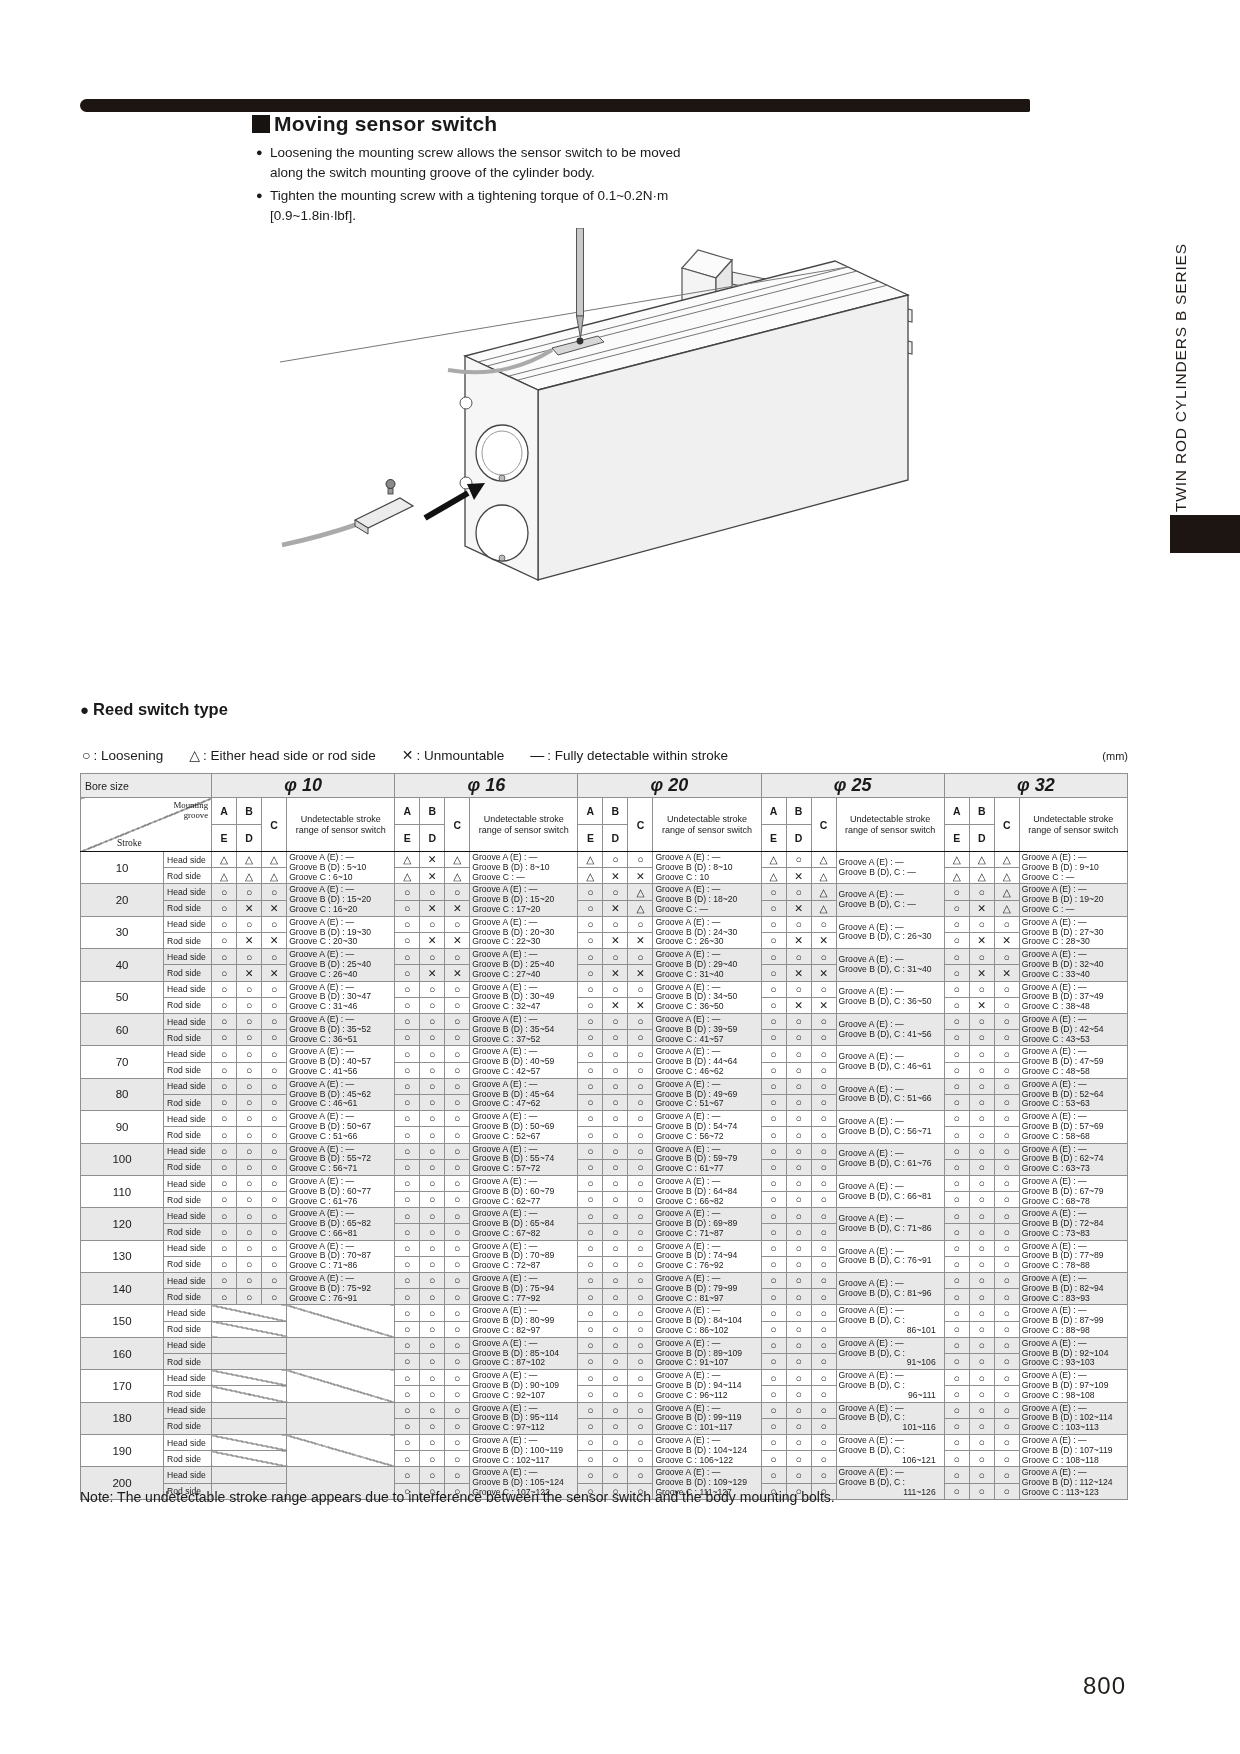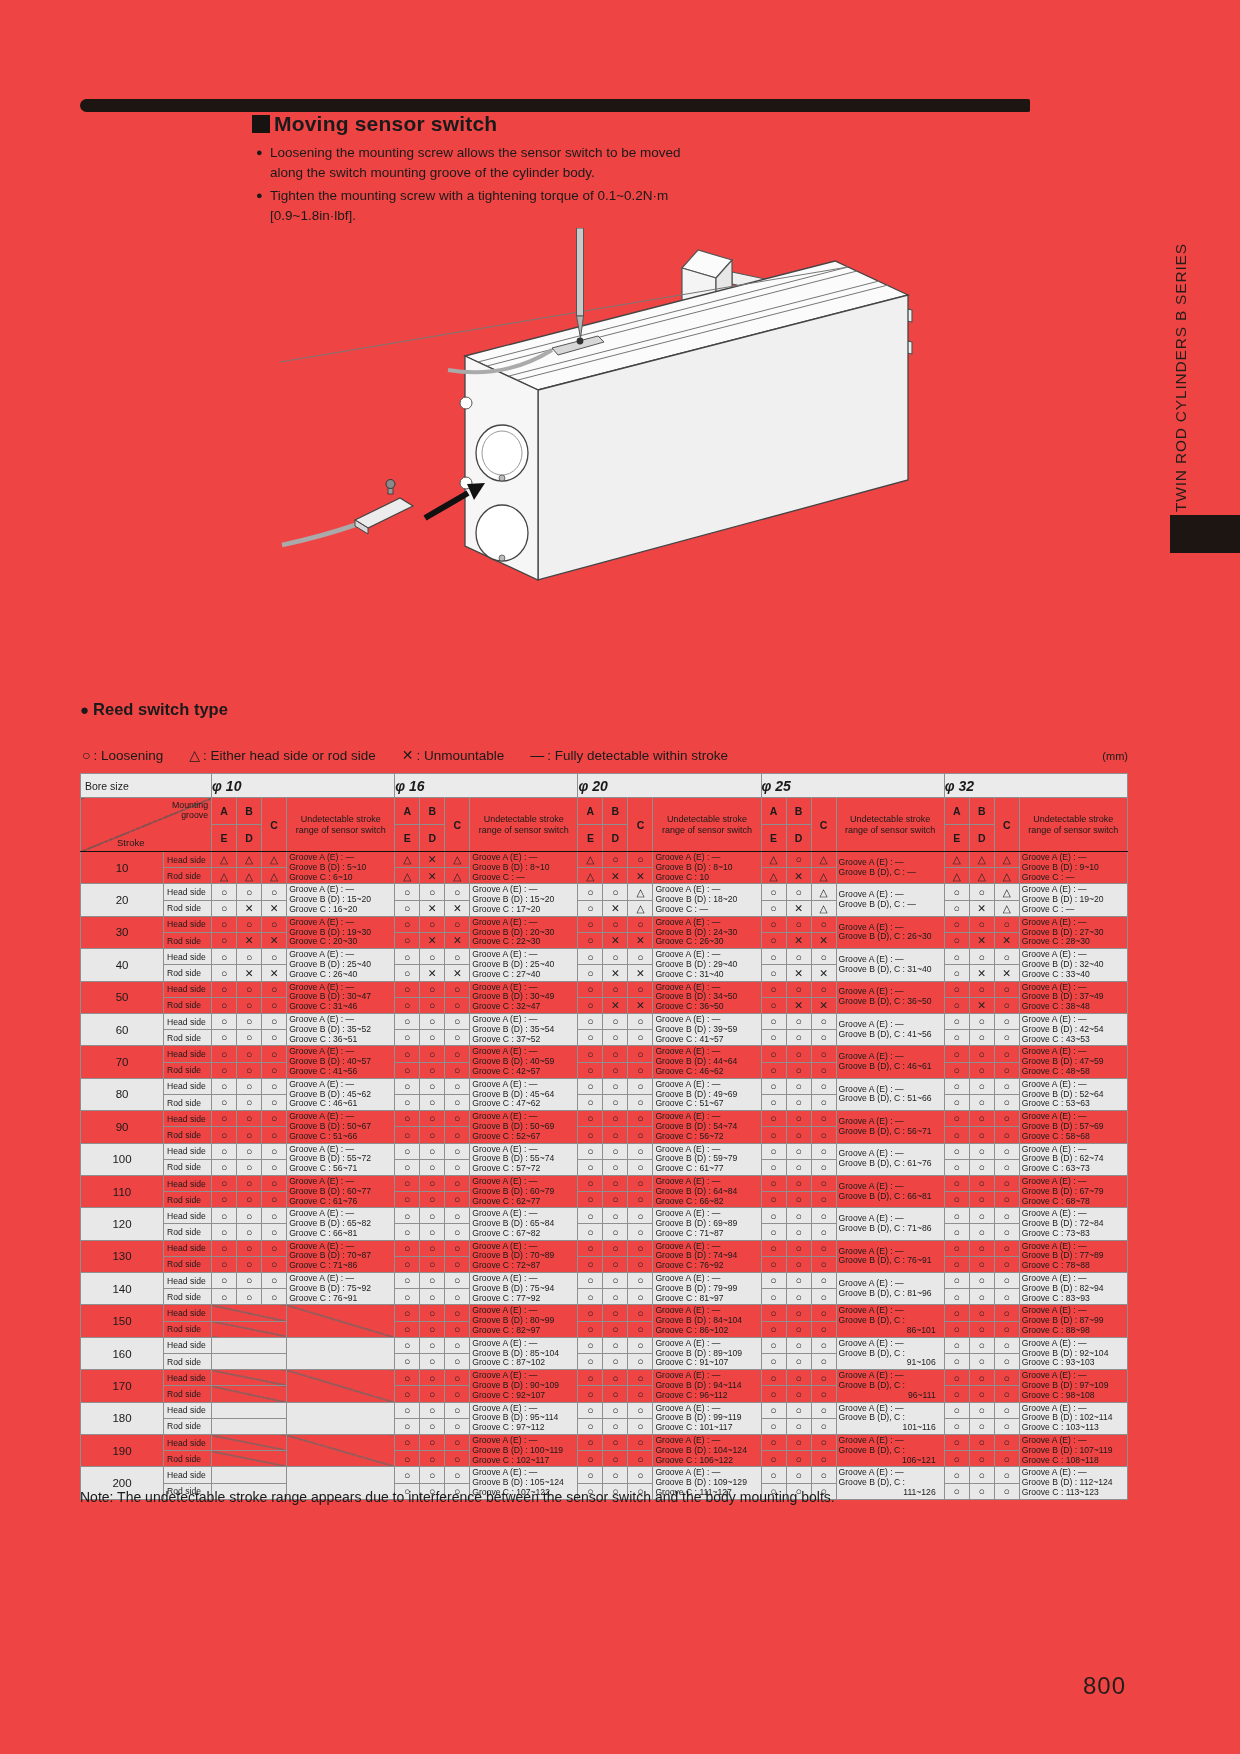--- a/index.html
+++ b/index.html
@@ -1,16 +1,16 @@
 <!DOCTYPE html>
 <html><head>
 <meta charset="utf-8">
 <style>
   html,body{margin:0;padding:0;background:#9a9a9a;}
-  .page{position:relative;width:1240px;height:1754px;background:#ef4444;overflow:hidden;
+  .page{position:relative;width:1240px;height:1754px;background:#ffffff;overflow:hidden;
         font-family:"Liberation Sans", sans-serif;color:#1a1a1a;}
   
   .topbar{position:absolute;left:80px;top:99px;width:950px;height:13px;background:#1c1512;
           border-radius:7px 2px 2px 7px;}
   
   .h-moving{position:absolute;left:252px;top:112px;display:flex;align-items:center;}
   .h-moving .sq{width:18px;height:18px;background:#171310;display:inline-block;margin-right:4px;}
   .h-moving h1{font-size:21px;font-weight:bold;margin:0;letter-spacing:0.2px;}
   .bullets{position:absolute;left:256px;top:143px;width:520px;font-size:13.5px;line-height:1.5;}
   .bullet{display:flex;margin-bottom:2px;}
@@ -32,23 +32,23 @@
   .leg-item{margin-right:26px;white-space:nowrap;}
   .leg-sym{font-size:14px;margin-right:3px;}
   .leg-unit{margin-left:auto;font-size:11px;}
   
   .rtable{position:absolute;left:80px;top:773px;width:1048px;border-collapse:collapse;
           table-layout:fixed;border:1.6px solid #111;}
   .rtable td{border:1px solid #8f8f8f;padding:0;overflow:hidden;vertical-align:middle;}
   col.c-stroke{width:83px;} col.c-side{width:48px;} col.c-sym{width:25px;} col.c-txt{width:108px;}
   tr.h1{height:24px;} tr.h2,tr.h3{height:27px;} tr.dh,tr.dr{height:15px;}
   td.corner{background:#ebebeb;font-size:10.5px;padding-left:4px;}
-  td.boreh{background:#ebebeb;text-align:left;font-size:14px;font-weight:bold;font-style:italic;}
+  td.boreh{background:#ebebeb;text-align:center;font-size:18px;font-weight:bold;font-style:italic;}
   td.diagcell{position:relative;background:
-      linear-gradient(to bottom right,transparent calc(50% - 0.6px),#555 calc(50% - 0.6px),#555 calc(50% + 0.6px),transparent calc(50% + 0.6px));}
+      linear-gradient(to bottom right,transparent calc(50% - 0.6px),#555 calc(50% - 0.6px),#555 calc(50% + 0.6px),transparent calc(50% + 0.6px)); font-family: Liberation Serif, serif;}
   td.diagcell .mg{position:absolute;top:2px;right:3px;font-size:8.8px;text-align:right;line-height:1.15;}
   td.diagcell .st{position:absolute;bottom:3px;left:4px;font-size:9.5px;margin-left:32px;}
   td.symh{text-align:center;font-size:10.5px;font-weight:bold;}
   td.undh{text-align:center;font-size:9px;line-height:1.2;}
   td.stroke{text-align:center;font-size:11.5px;}
   td.side{font-size:8.6px;padding-left:3px;white-space:nowrap;}
   td.sym{text-align:center;font-size:10.5px;line-height:1;color:#222;}
   td.txt{font-size:8.6px;line-height:9.8px;padding:1px 2px;}
   td.txt span{display:block;white-space:nowrap;}
   td.txt span.rl{text-align:right;padding-right:6px;}

